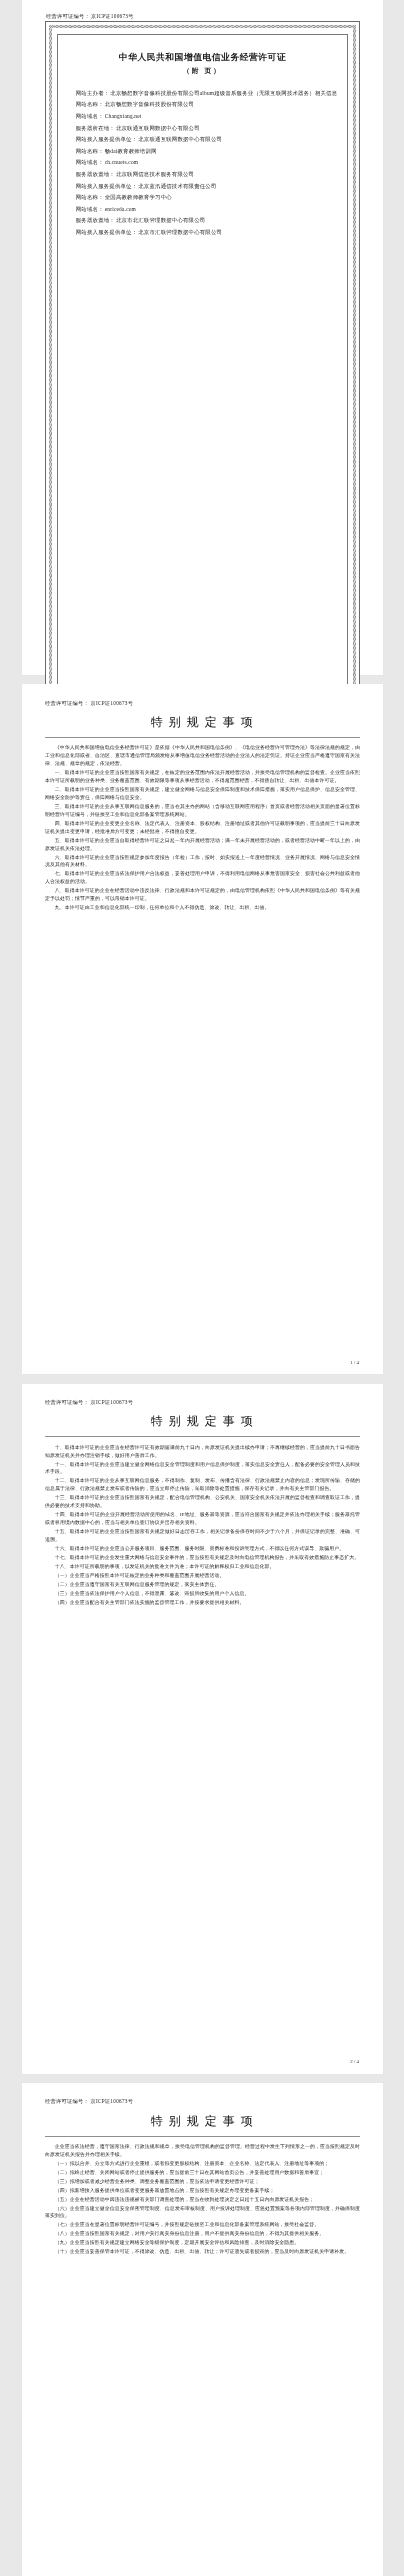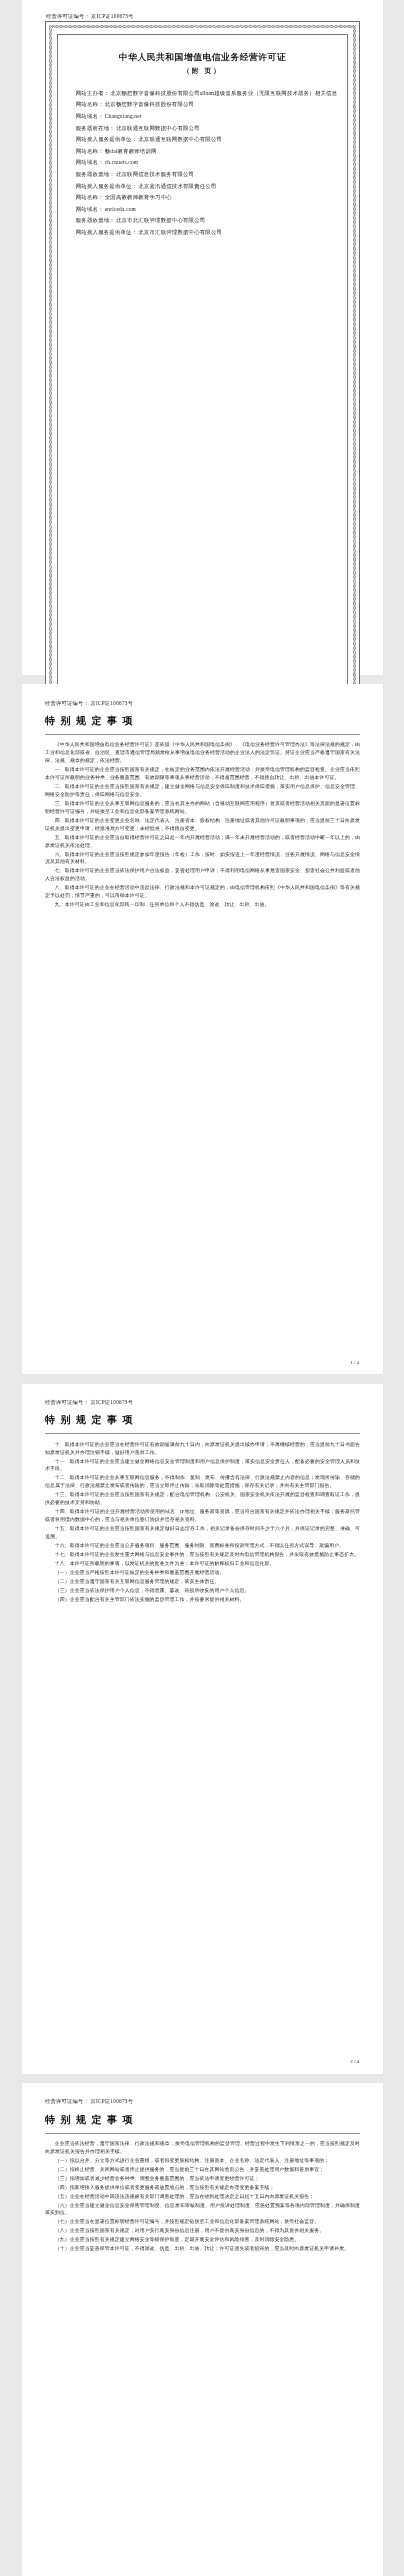--- a/index.html
+++ b/index.html
@@ -106,23 +106,23 @@
     display: flex;
     align-items: baseline;
     font-size: 5.2px;
     color: #222;
     margin-bottom: 7.2px;
   }
   .page-head .cert-no-label { letter-spacing: 0.3px; }
   .page-head .cert-no-value { margin-left: 1.5px; }
 
   .sec-title {
-    text-align: left;
-    font-size: 10px;
-    font-weight: bold;
+    text-align: center;
+    font-size: 12px;
+    font-weight: normal;
     letter-spacing: 1.5px;
     color: #111;
     margin: 1px 0 6.2px 0;
   }
   .rule {
     border: none;
     border-top: 0.5px solid #8f8f8f;
     margin: 0 0 6.2px 0;
   }
   .body-text {

